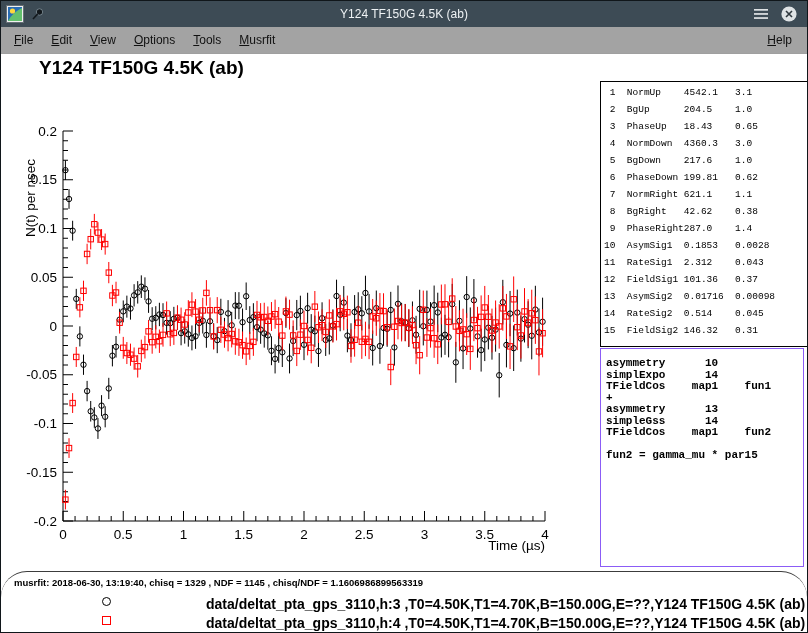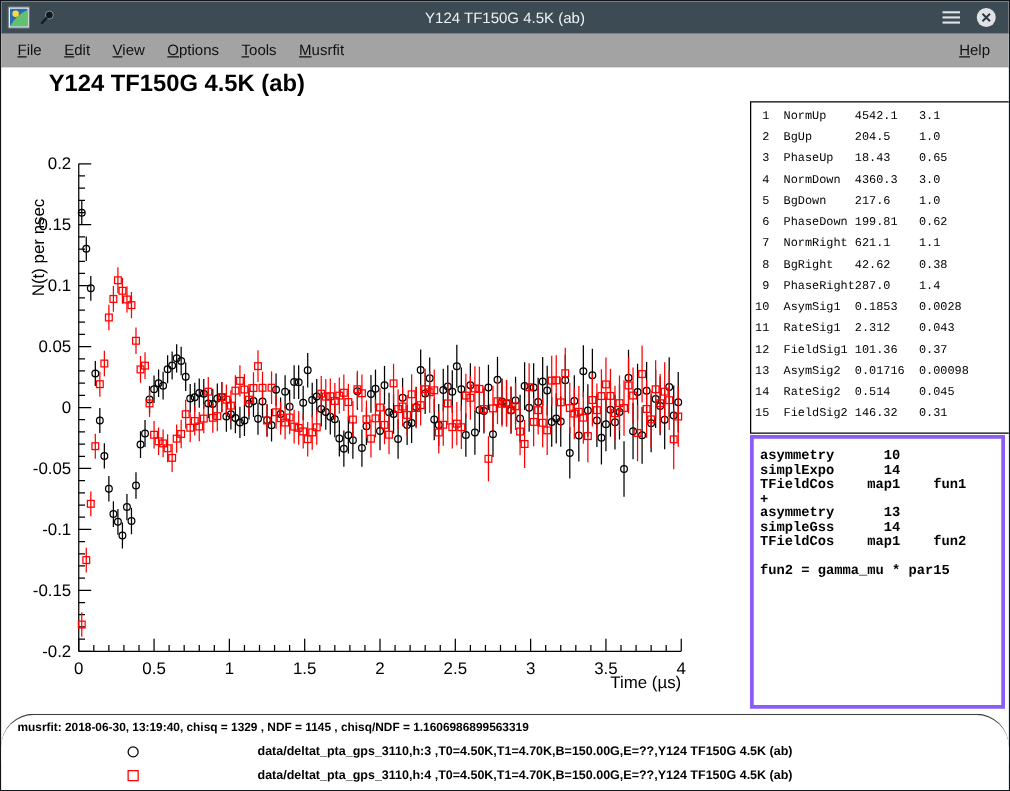--- a/index.html
+++ b/index.html
@@ -21,31 +21,31 @@
   .menu-item{display:inline-block;padding:0 9px;line-height:24px;cursor:default;}
   .menu-item::first-letter{text-decoration:underline;}
   
   .content{position:absolute;left:0;top:53px;right:0;bottom:0;background:#fff;}
   .plot-title{position:absolute;left:38px;top:3px;font-size:19px;font-weight:bold;color:#000;}
   svg.plot{position:absolute;left:4px;top:33px;}
   svg.plot text{font-family:"Liberation Sans",sans-serif;fill:#000;}
   .param-box{position:absolute;left:599px;top:27px;width:236px;height:266px;border:1px solid #000;
     box-sizing:border-box;font-family:"Liberation Mono","DejaVu Sans Mono",monospace;font-size:9.5px;
     line-height:17px;white-space:pre;padding:2px 0 0 3px;color:#000;overflow:hidden;}
-  .theory-box{position:absolute;left:599px;top:294px;width:204px;height:219px;border:3px solid #8b5cf6;
+  .theory-box{position:absolute;left:599px;top:294px;width:204px;height:219px;border:1px solid #8b5cf6;
     box-sizing:border-box;font-family:"Liberation Mono","DejaVu Sans Mono",monospace;font-size:11px;
     font-weight:bold;line-height:11.5px;white-space:pre;padding:9px 0 0 5px;color:#000;overflow:hidden;}
   
   .footer{position:absolute;left:0;right:0;top:517px;bottom:0;border-top:1px solid #3c3c3c;background:#fff;border-radius:26px;}
   .fit-info{position:absolute;left:13px;top:5px;font-size:9.5px;font-weight:bold;white-space:pre;color:#000;}
   .legend-row{position:absolute;left:0;right:0;height:16px;}
   .legend-marker{position:absolute;left:101px;top:3px;width:9px;height:9px;box-sizing:border-box;}
   .legend-marker.circle{border:1px solid #000;border-radius:50%;}
   .legend-marker.square{border:1px solid #f00;}
-  .legend-text{position:absolute;left:205px;top:2px;font-size:10px;font-weight:bold;white-space:pre;color:#000;}
+  .legend-text{position:absolute;left:205px;top:2px;font-size:14px;font-weight:bold;white-space:pre;color:#000;}
 </style>
 </head>
 <body>
 
 <div class="window">
 
   <div class="titlebar">
     <svg class="app-icon" viewBox="0 0 18 18">
       <rect x="0.5" y="0.5" width="17" height="17" fill="#f0f0f0" stroke="#667077"></rect>
       <rect x="2" y="2" width="14" height="14" fill="#2a6db4"></rect>

